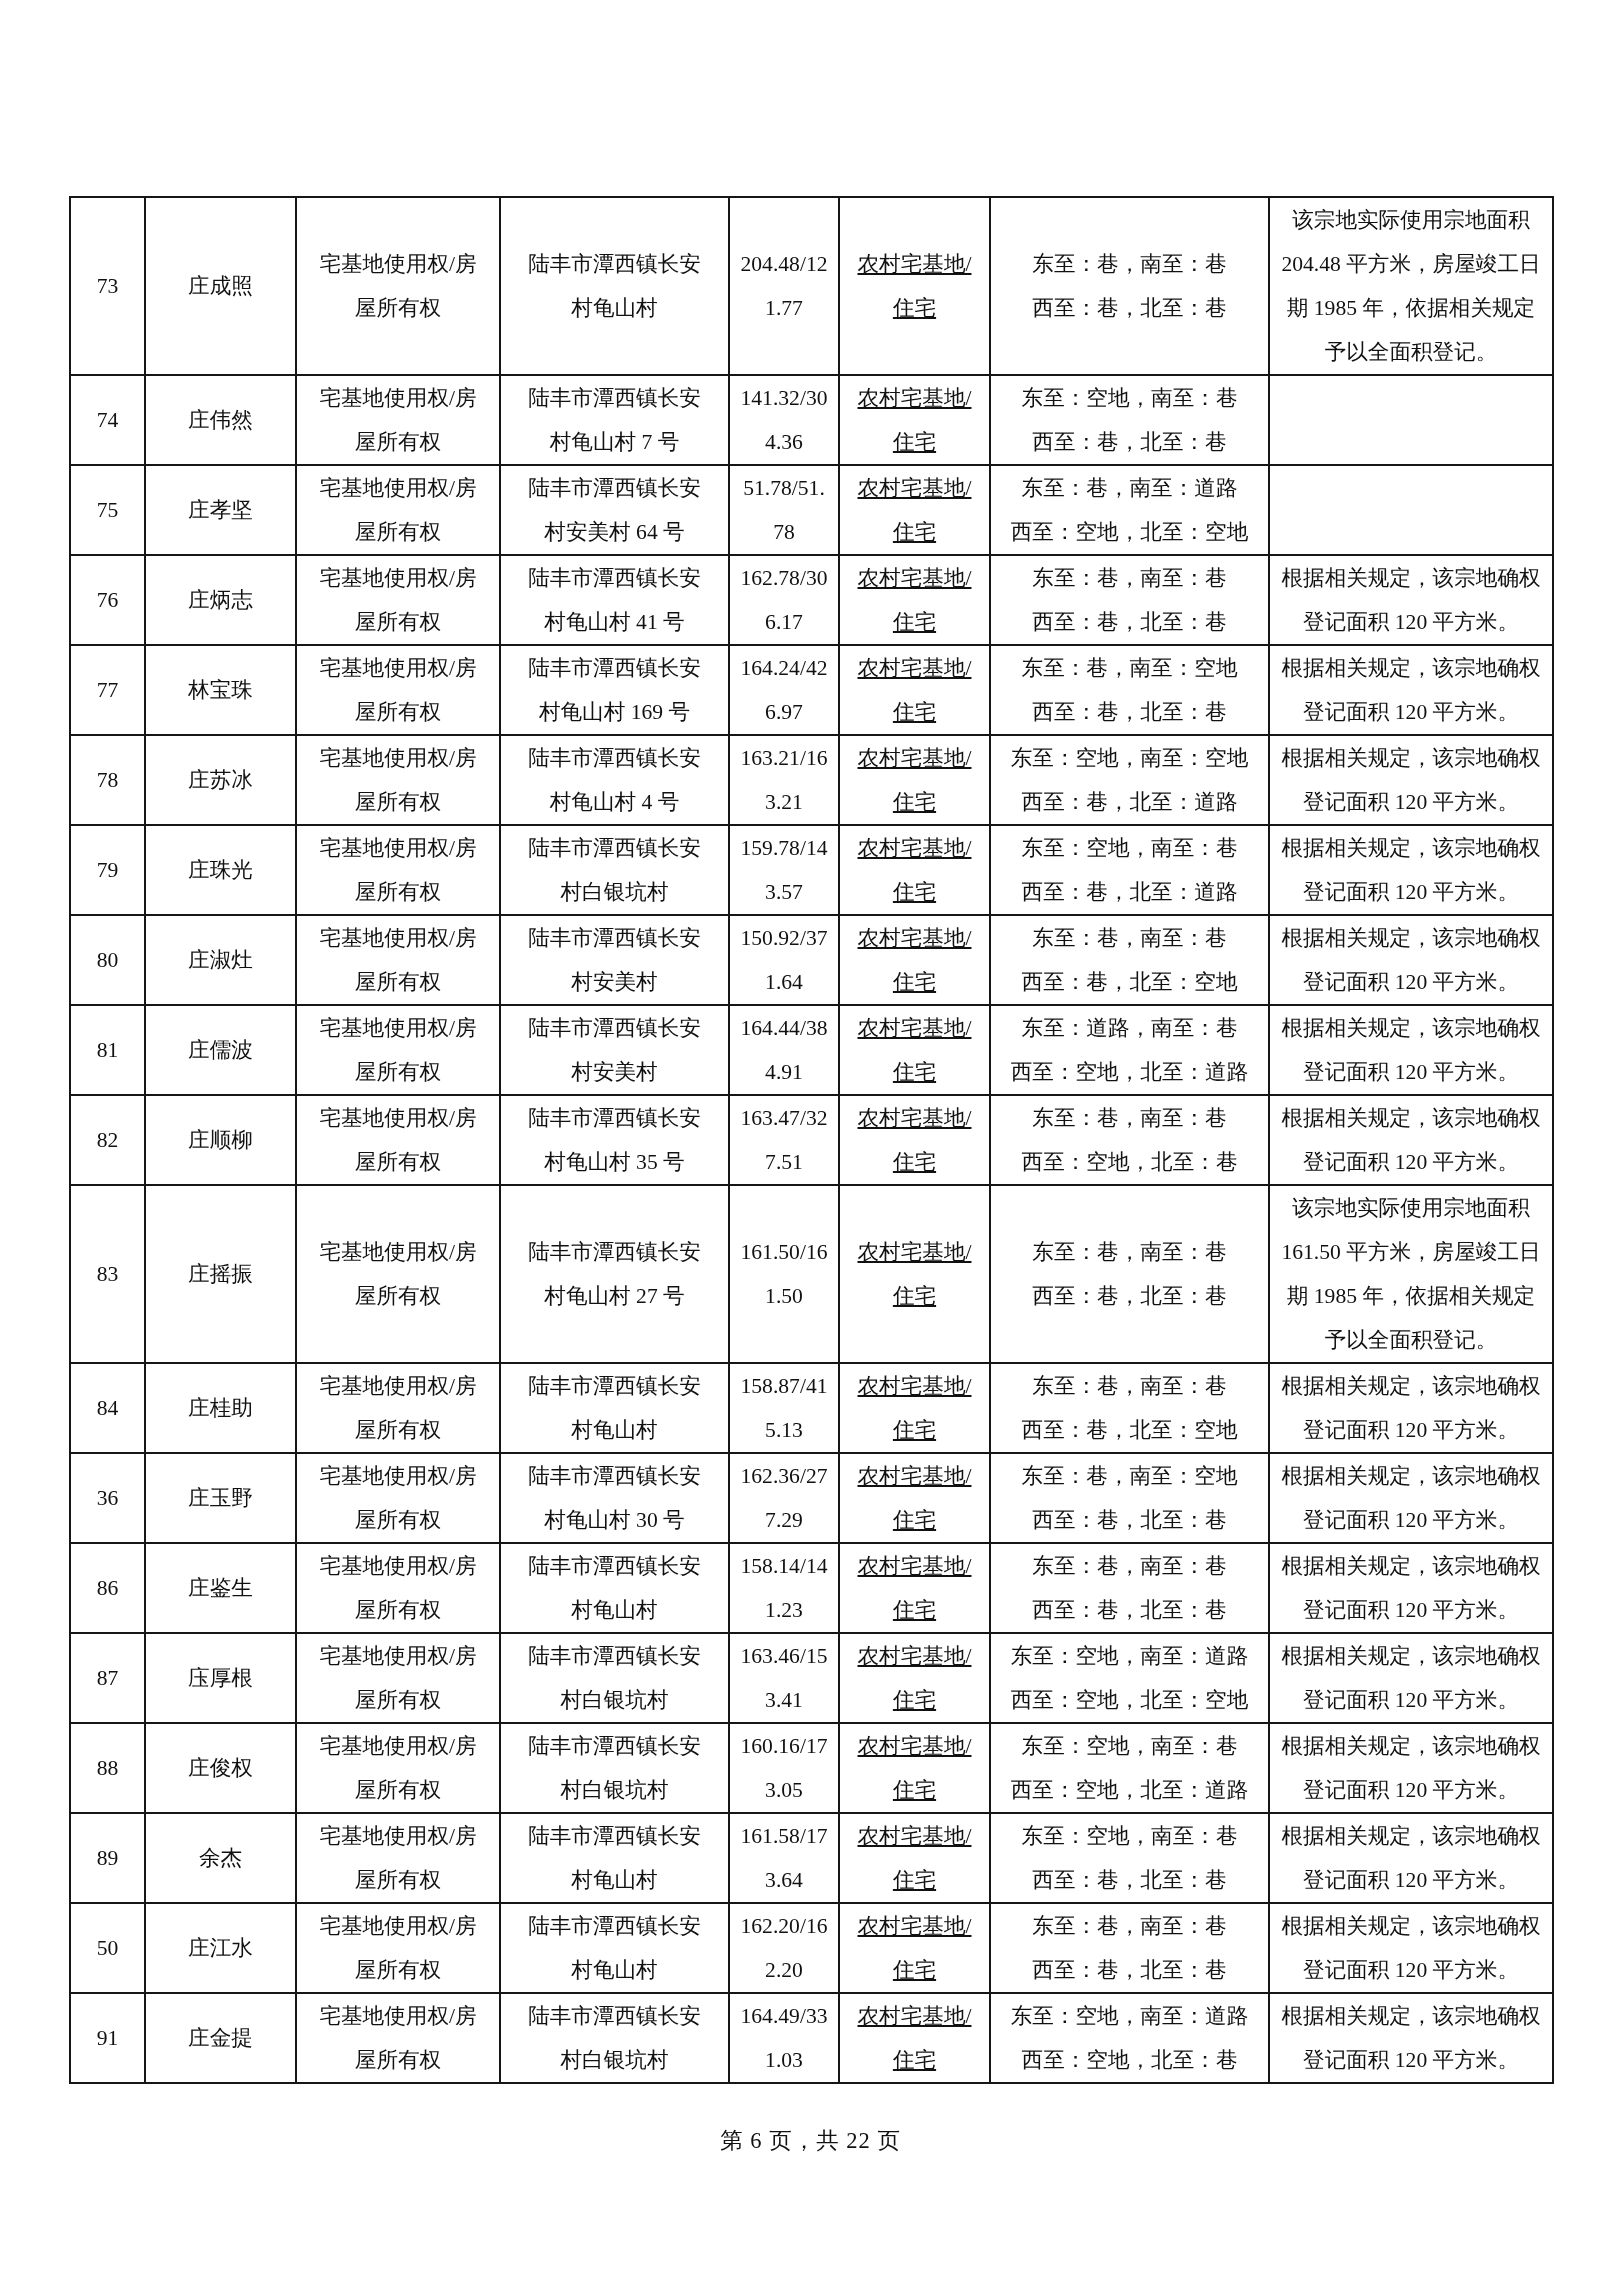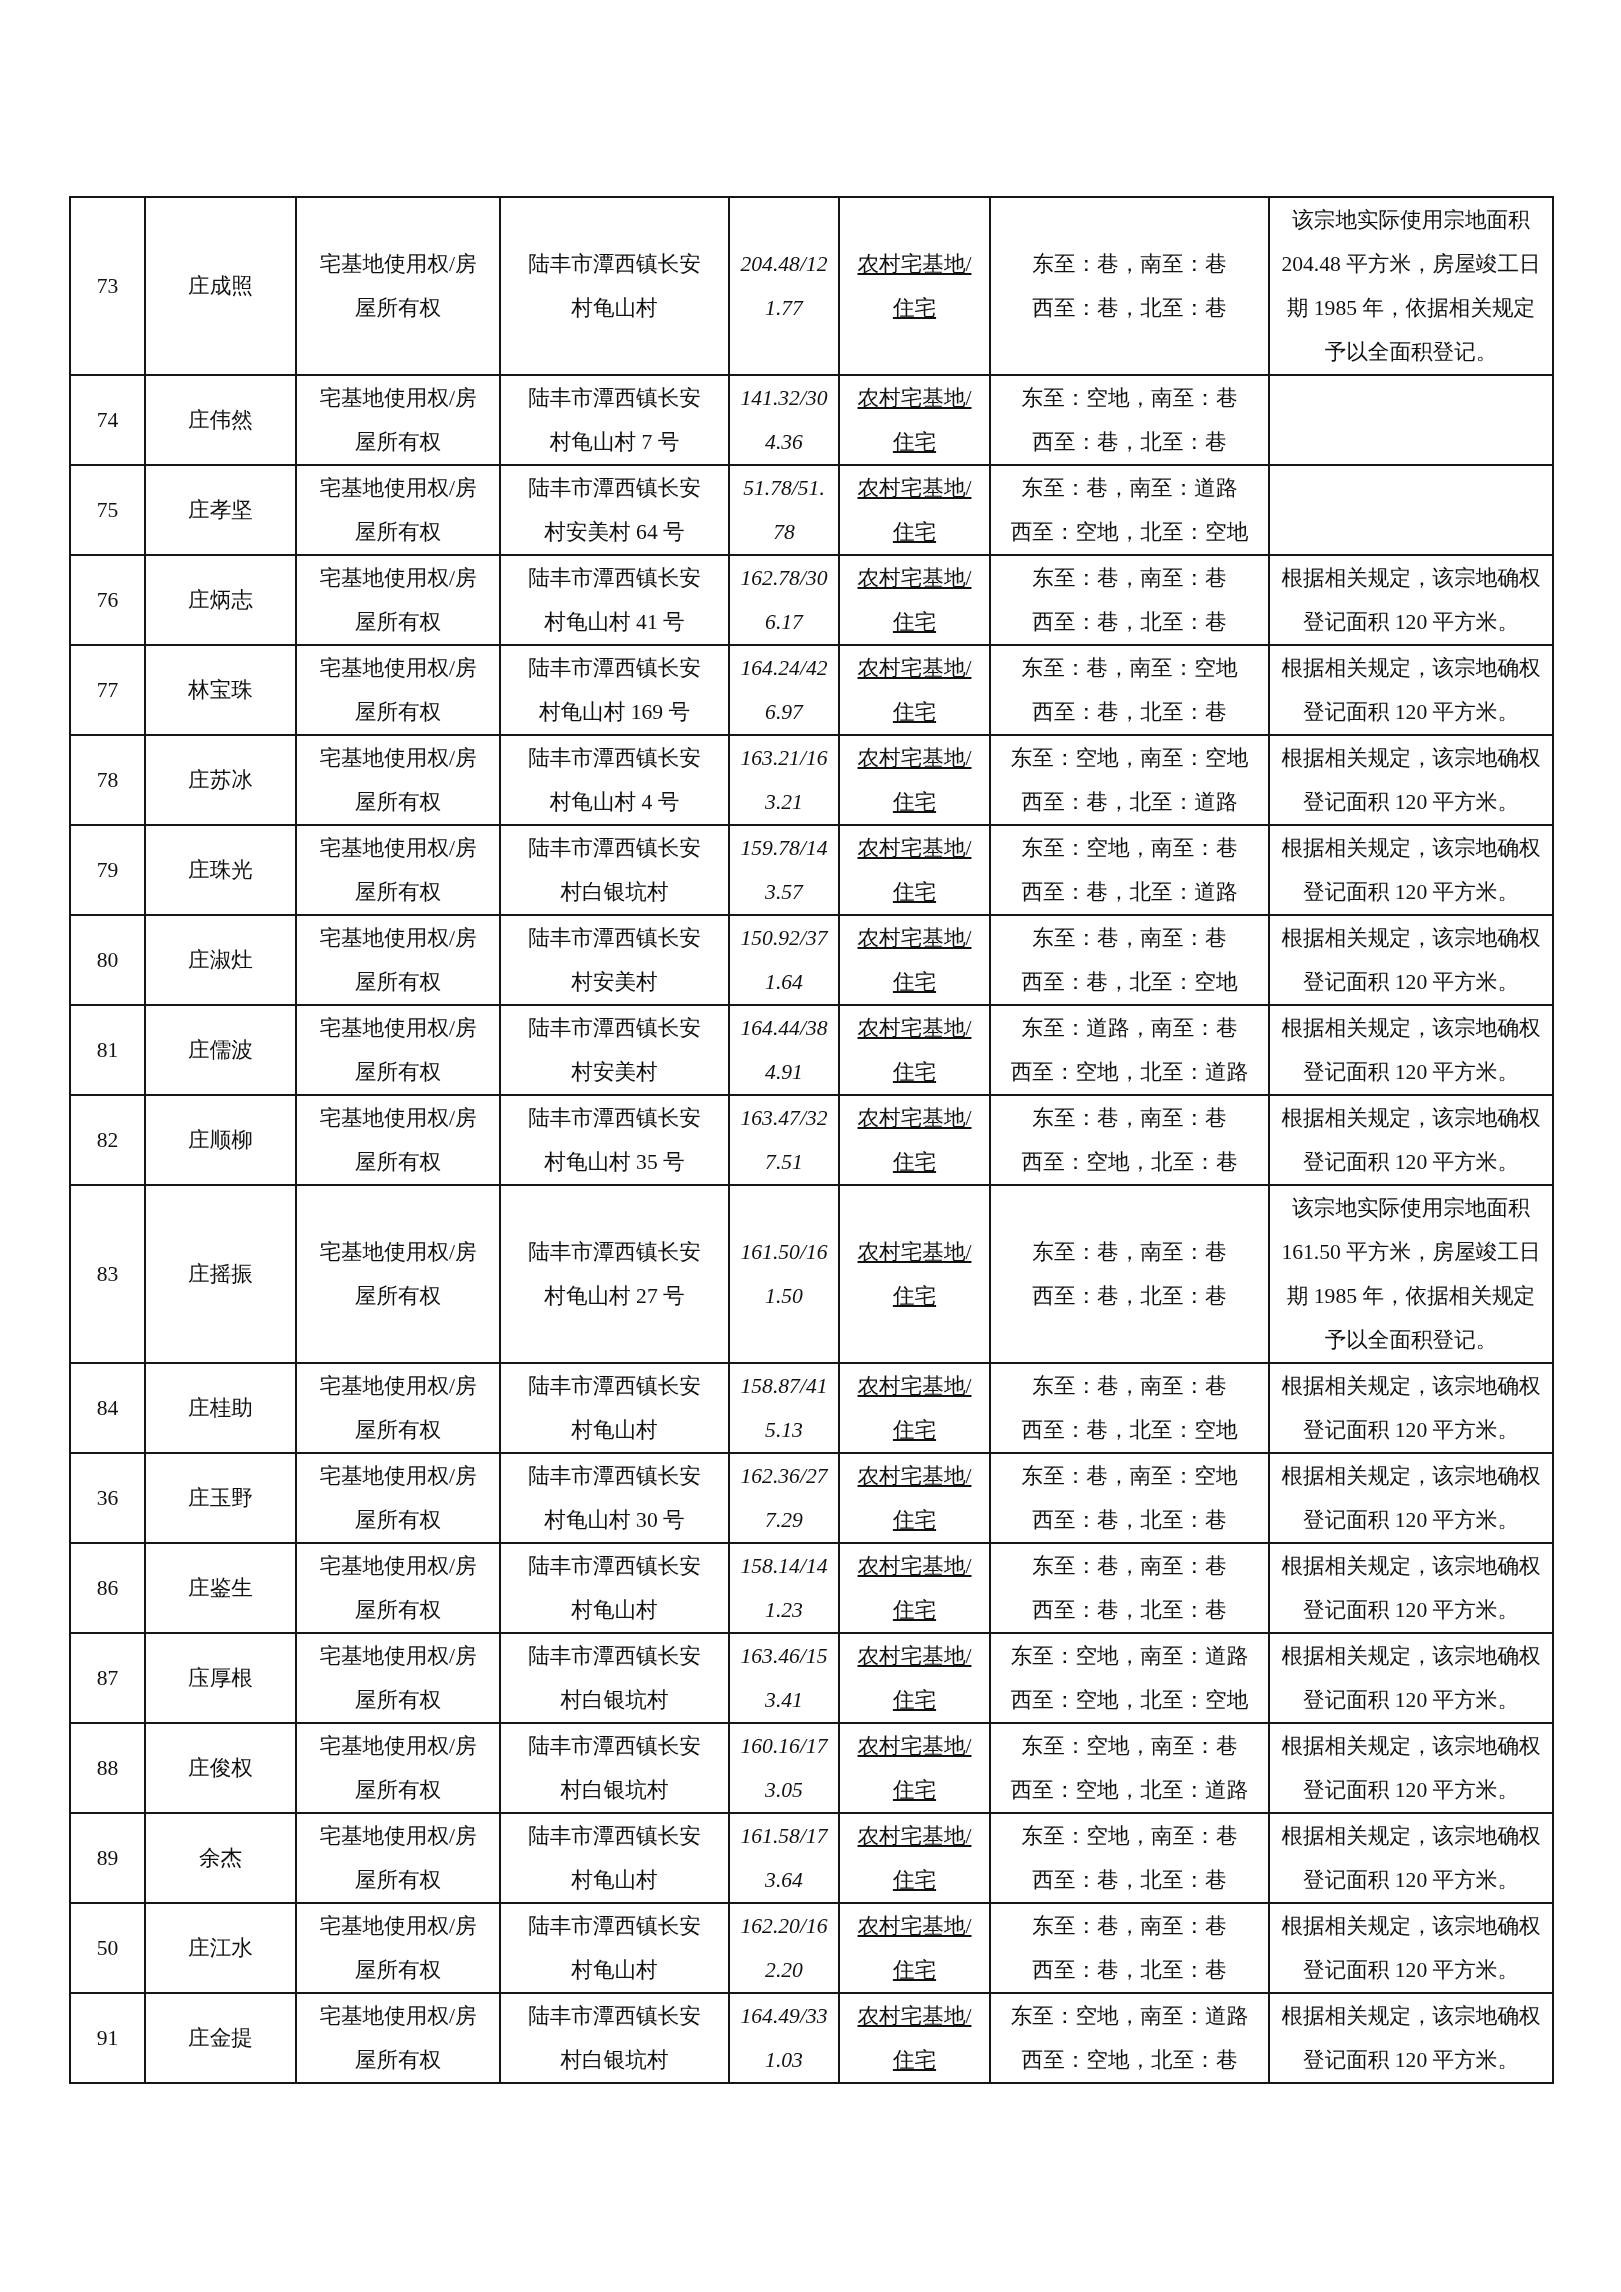--- a/index.html
+++ b/index.html
@@ -33,21 +33,21 @@
     white-space: pre-line;
     word-break: break-all;
     padding: 0 3.9px;
   }
   table.reg-table tr { height: 88px; }
   table.reg-table tr.tall { height: 176px; }
   td.c-no    { }
   td.c-name  { }
   td.c-right { padding: 0 15.7px; }
   td.c-addr  { padding: 0 17.6px; }
-  td.c-area  { padding: 0 7.8px; font-style: italic; }
+  td.c-area  { padding: 0 7.8px; }
   td.c-land  { padding: 0 11.8px; text-decoration: underline; }
   td.c-bound { padding: 0 3.9px; }
   td.c-note  { padding: 0 4.9px; margin-top: 30px; }
   .footer {
     position: absolute;
     top: 2125px;
     left: 0;
     width: 100%;
     text-align: center;
     font-size: 22.5px;
@@ -372,14 +372,15 @@
     <td class="c-land">农村宅基地/
 住宅</td>
     <td class="c-bound">东至：空地，南至：道路
 西至：空地，北至：巷</td>
     <td class="c-note">根据相关规定，该宗地确权
 登记面积 120 平方米。</td>
   </tr>
       </tbody>
   </table>
 
+  <div class="footer">第 6 页，共 22 页</div>
 </div>
 
 
 </body></html>

